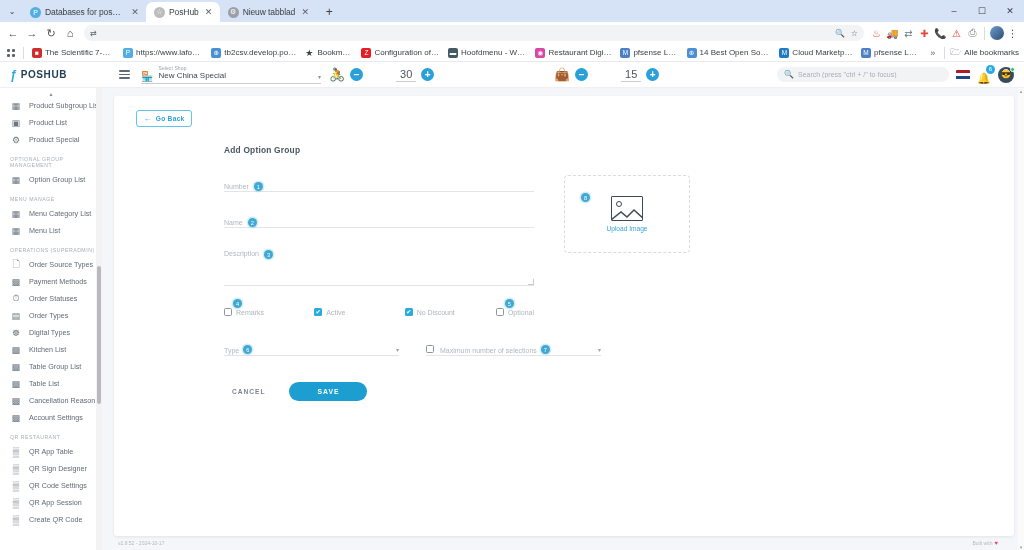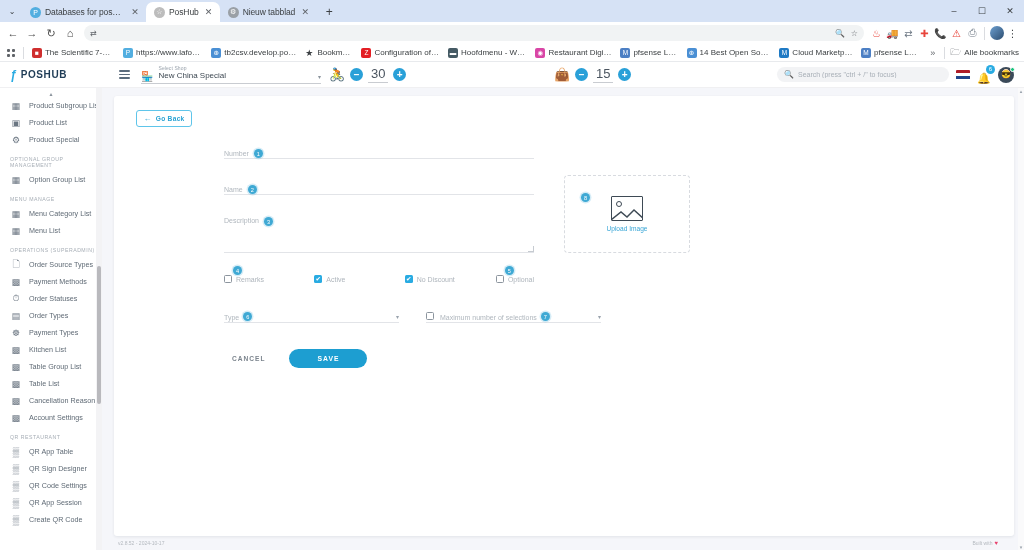--- a/index.html
+++ b/index.html
@@ -119,22 +119,22 @@
     letter-spacing: .1px; }
   .shop-value { font-size: 8px; color: #3d4852; display: block; line-height: 1.3;
     white-space: nowrap; overflow: hidden; text-overflow: ellipsis; }
   .sel-caret { font-size: 6px; color: #8b949d; padding-bottom: 2px; }
 
   .counter-group { display: flex; align-items: center; gap: 5px; }
   .counter-icon { font-size: 13px; line-height: 1; }
   .rnd-btn { width: 13px; height: 13px; border-radius: 50%; background: #29a0d8;
     color: #fff; display: flex; align-items: center; justify-content: center;
     font-size: 10px; line-height: 1; font-weight: bold; flex: 0 0 13px; }
-  .counter-val { width: 20px; text-align: center; font-size: 13px; color: #4b5560;
-    border-bottom: 1px solid #c9ccd1; padding-bottom: 1px; }
+  .counter-val { width: 20px; text-align: center; font-size: 11px; color: #4b5560;
+    border-bottom: 1px solid #c9ccd1; padding-bottom: 1px; margin-left: 28px; }
   .hdr-flexspace { flex: 1 1 auto; }
 
   .hdr-right { display: flex; align-items: center; gap: 7px; padding-right: 10px; }
   .searchbox {
     width: 172px; height: 15px; background: #f2f3f5; border-radius: 8px;
     display: flex; align-items: center; gap: 4px; padding: 0 7px;
   }
   .searchbox .mag { font-size: 8px; color: #9aa3ad; }
   .searchbox .ph { font-size: 7px; color: #a8afb7; white-space: nowrap;
     overflow: hidden; text-overflow: ellipsis; }
@@ -515,21 +515,21 @@
           <div class="sb-item">
             <span class="sb-ico">⏱</span>
             <span class="sb-label">Order Statuses</span>
           </div>
           <div class="sb-item">
             <span class="sb-ico">▤</span>
             <span class="sb-label">Order Types</span>
           </div>
           <div class="sb-item">
             <span class="sb-ico">☸</span>
-            <span class="sb-label">Payment Types</span>
+            <span class="sb-label">Digital Types</span>
           </div>
           <div class="sb-item">
             <span class="sb-ico">▩</span>
             <span class="sb-label">Kitchen List</span>
           </div>
           <div class="sb-item">
             <span class="sb-ico">▩</span>
             <span class="sb-label">Table Group List</span>
           </div>
           <div class="sb-item">
@@ -578,20 +578,21 @@
         <div class="card">
 
           <div class="goback">
             <span class="arr">←</span>
             <span>Go Back</span>
           </div>
 
           <div class="form-area">
 
             <div class="form-left">
+              <div class="form-title">Add Option Group</div>
 
               <div class="field">
                 <div class="field-line">
                   <span class="field-label">Number</span>
                   <span class="badge">1</span>
                 </div>
               </div>
 
               <div class="field">
                 <div class="field-line">

